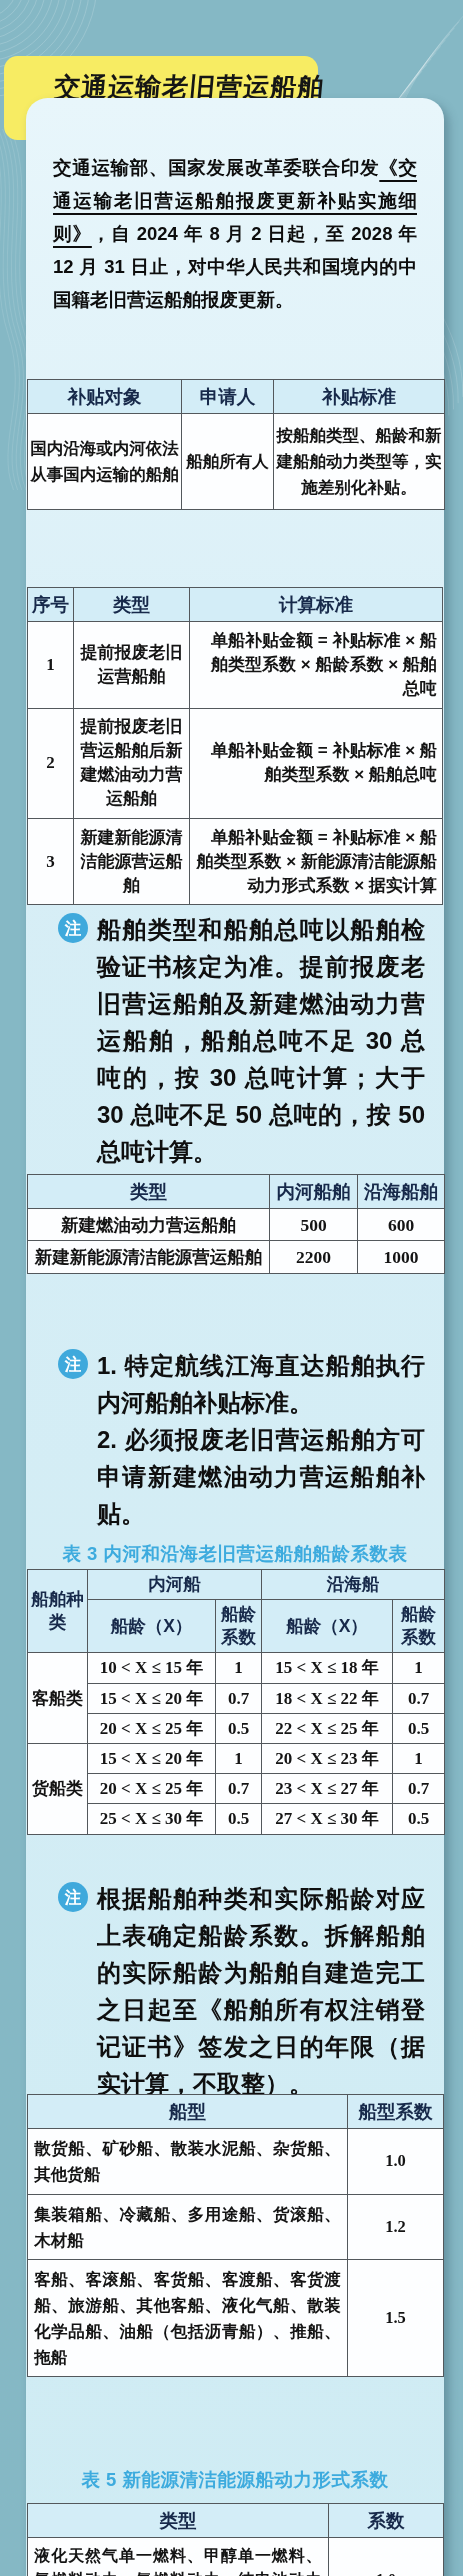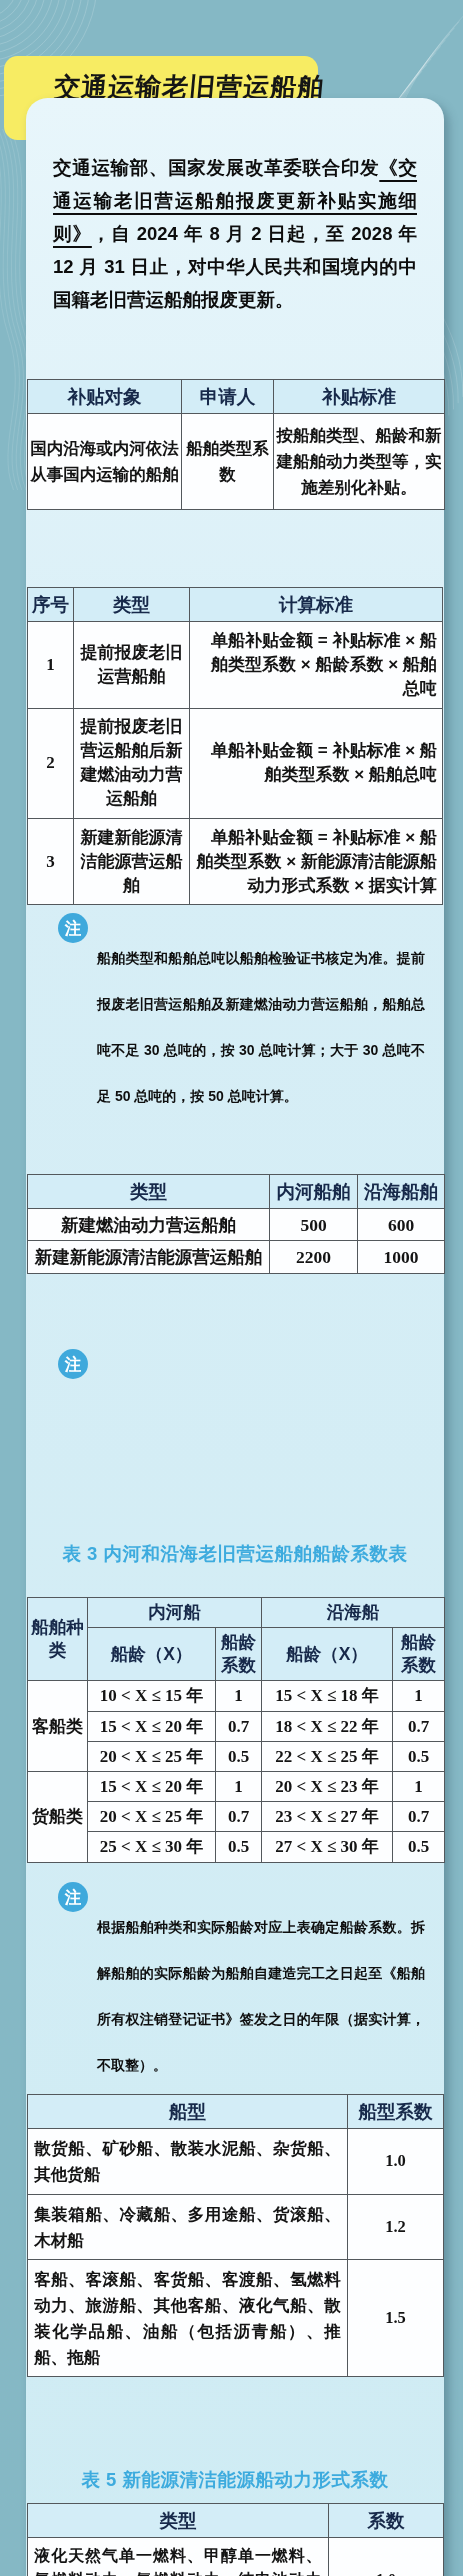--- a/index.html
+++ b/index.html
@@ -67,21 +67,21 @@
   .tblA { top:281px; }
   .tblA td { font-size:16.5px; padding:8.2px 2.1px; line-height:26px; }
 
   .tbl1 { top:489px; }
   .tbl1 td { font-size:17px; padding:6.7px 5.2px; line-height:24px; }
   .tbl1 td.fm { text-align:right; }
 
   .tbl2 { top:1076px; }
   .tbl2 td { padding:3.6px 2.1px; font-size:17.5px; }
 
-  .tbl3 { top:1471px;margin-top:28px; }
+  .tbl3 { top:1471px; }
   .tbl3 th { font-size:17.5px; padding:3.1px 1px; line-height:23px; }
   .tbl3 td { font-size:17px; padding:3.1px 1px; line-height:23px; }
 
   .tbl4 { top:1996px; }
   .tbl4 td { font-size:16.5px; line-height:26px; padding:6.2px 6.2px; }
 
   .tbl5 { top:2405px; }
   .tbl5 td { font-size:16px; line-height:24px; padding:5.7px 6.2px; }
 
   .tbl-title {
@@ -96,21 +96,21 @@
 
   .note { left:32px; width:367px; padding-left:39px; }
   .n1 { top:813px; }
   .n2 { top:1249px; }
   .n3 { top:1782px; }
   .note-badge {
     position:absolute; left:0; top:2.1px; width:30px; height:30px;
     background:#3fa9dc; border-radius:50%; color:#ffffff;
     font-size:16.5px; font-weight:800; text-align:center; line-height:30px;
   }
-  .note-text { font-size:14px; line-height:46px; text-align:justify; color:#0f0f0f;margin-top:24px; }
+  .note-text { font-size:24px; line-height:37px; text-align:justify; color:#0f0f0f; }
   .note-text p + p { margin-top:0; }
 </style>
 </head>
 <body>
 
 <div class="page">
 
   <svg class="deco deco-tl" width="118" height="139" viewBox="0 0 230 270">
     <g fill="none" stroke="#ffffff" stroke-opacity="0.25" stroke-width="1.4">
       <circle cx="-35" cy="-35" r="70"></circle>
@@ -176,21 +176,21 @@
       <thead>
         <tr>
           <th>补贴对象</th>
           <th>申请人</th>
           <th>补贴标准</th>
         </tr>
       </thead>
       <tbody>
         <tr>
           <td>国内沿海或内河依法从事国内运输的船舶</td>
-          <td>船舶类型系数</td>
+          <td>船舶所有人</td>
           <td>按船舶类型、船龄和新建船舶动力类型等，实施差别化补贴。</td>
         </tr>
       </tbody>
     </table>
 
     <table class="tbl tbl1">
       <colgroup>
           <col style="width:46px">
           <col style="width:116px">
           <col style="width:253px">
@@ -248,20 +248,24 @@
         <tr>
           <td>新建新能源清洁能源营运船舶</td>
           <td class="num">2200</td>
           <td class="num">1000</td>
         </tr>
       </tbody>
     </table>
 
     <div class="note n2">
       <span class="note-badge">注</span>
+      <div class="note-text">
+        <p>1. 特定航线江海直达船舶执行内河船舶补贴标准。</p>
+        <p>2. 必须报废老旧营运船舶方可申请新建燃油动力营运船舶补贴。</p>
+      </div>
     </div>
 
     <div class="tbl-title t3">表 3 内河和沿海老旧营运船舶船龄系数表</div>
     <table class="tbl tbl3">
       <colgroup>
           <col style="width:60px">
           <col style="width:128px">
           <col style="width:46px">
           <col style="width:131px">
           <col style="width:52px">
@@ -341,21 +345,21 @@
       <tbody>
         <tr>
           <td style="text-align:justify">散货船、矿砂船、散装水泥船、杂货船、其他货船</td>
           <td class="num">1.0</td>
         </tr>
         <tr>
           <td style="text-align:justify">集装箱船、冷藏船、多用途船、货滚船、木材船</td>
           <td class="num">1.2</td>
         </tr>
         <tr>
-          <td style="text-align:justify">客船、客滚船、客货船、客渡船、氢燃料动力、旅游船、其他客船、液化气船、散装化学品船、油船（包括沥青船）、推船、拖船</td>
+          <td style="text-align:justify">客船、客滚船、客货船、客渡船、客货渡船、旅游船、其他客船、液化气船、散装化学品船、油船（包括沥青船）、推船、拖船</td>
           <td class="num">1.5</td>
         </tr>
       </tbody>
     </table>
 
     <div class="tbl-title t5">表 5 新能源清洁能源船动力形式系数</div>
     <table class="tbl tbl5">
       <colgroup>
           <col style="width:301px">
           <col style="width:115px">

